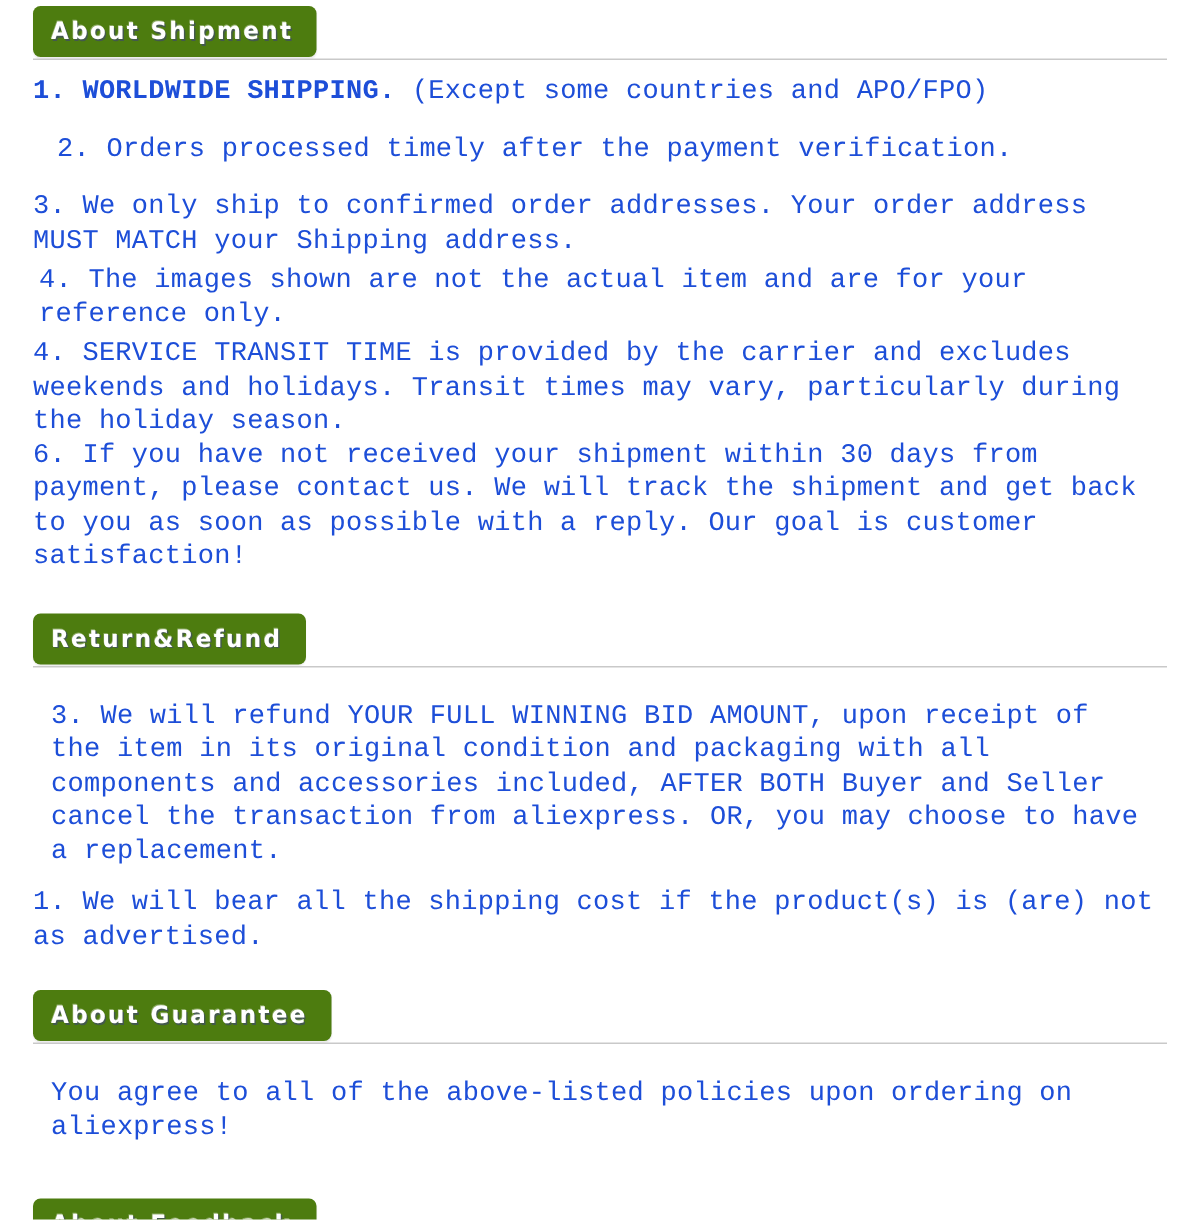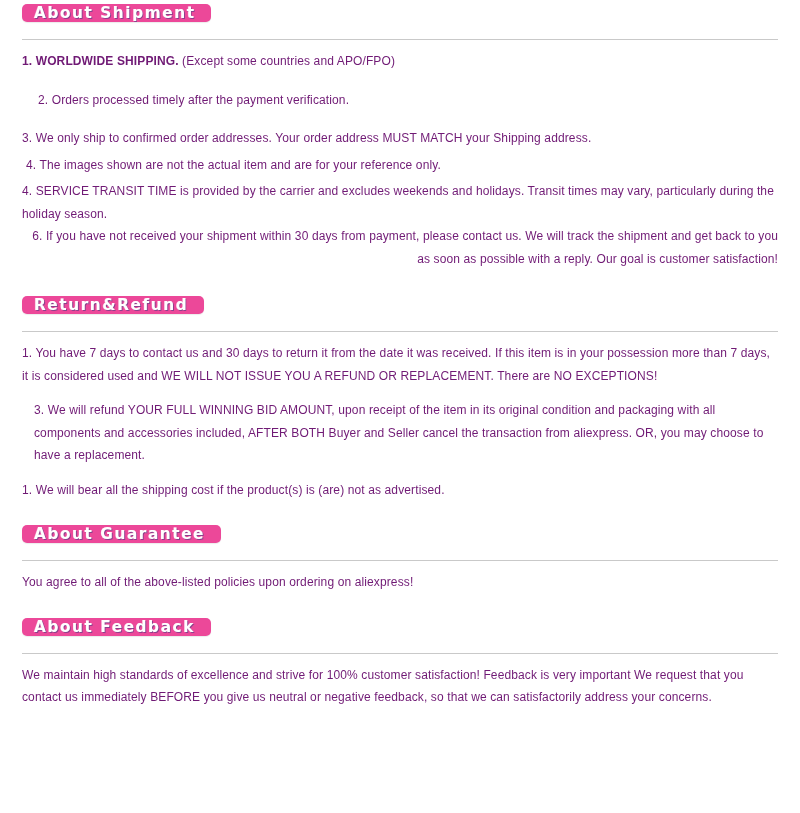--- a/index.html
+++ b/index.html
@@ -24,22 +24,22 @@
   }
   .section-head {
     position: relative;
     height: 44px;
   }
   
   .badge {
     position: absolute;
     left: 0;
     top: 4px;
-    height: 18px;
-    background: #ec4899;
+    height: 34px;
+    background: #4d7c0f;
     border-radius: 5px;
     padding: 0 9px 0 12px;
     display: flex;
     align-items: center;
     box-shadow: 0 1px 1px rgba(0,0,0,0.08);
   }
   .badge-text {
     color: #ffffff;
     font-family: "DejaVu Sans", sans-serif;
     font-weight: bold;
@@ -58,25 +58,26 @@
     left: 0;
     right: 0;
     bottom: 4px;
     height: 1px;
     background: #c9c9c9;
   }
   .body-text {
     padding-top: 6px;
   }
   .line {
-    font-size: 12px;
+    font-size: 18px;
     line-height: 22.5px;
-    color: #701a75;
+    color: #1d4ed8;
     letter-spacing: 0.01em;
     white-space: normal;
+    font-family: Liberation Mono, monospace;
   }
   .line b, .bold {
     font-weight: bold;
   }
   .gap-shipment { height: 22px; }
   .gap-return   { height: 20px; }
   .gap-guar     { height: 20px; }
 </style>
 </head>
 <body>
@@ -91,51 +92,50 @@
       <div class="rule"></div>
     </div>
     <div class="body-text">
       <p class="line" style="margin:0 0 0 0;">
         <b>1. WORLDWIDE SHIPPING.</b><span> (Except some countries and APO/FPO)</span>
       </p>
       <p class="line" style="margin:16px;">2. Orders processed timely after the payment verification.</p>
       <p class="line" style="margin:0;">3. We only ship to confirmed order addresses. Your order address MUST MATCH your Shipping address.</p>
       <p class="line" style="margin:4px;">4. The images shown are not the actual item and are for your reference only.</p>
       <p class="line" style="margin:0;">4. SERVICE TRANSIT TIME is provided by the carrier and excludes weekends and holidays. Transit times may vary, particularly during the holiday season.</p>
-      <p class="line" style="margin:0;text-align:right;">6. If you have not received your shipment within 30 days from payment, please contact us. We will track the shipment and get back to you as soon as possible with a reply. Our goal is customer satisfaction!</p>
+      <p class="line" style="margin:0;">6. If you have not received your shipment within 30 days from payment, please contact us. We will track the shipment and get back to you as soon as possible with a reply. Our goal is customer satisfaction!</p>
     </div>
   </div>
 
   <div class="gap-shipment"></div>
 
   <div class="section">
     <div class="section-head">
       <div class="badge">
         <span class="badge-text">Return&amp;Refund</span>
       </div>
       <div class="rule"></div>
     </div>
     <div class="body-text">
-      <p class="line" style="margin:0;">1. You have 7 days to contact us and 30 days to return it from the date it was received. If this item is in your possession more than 7 days, it is considered used and WE WILL NOT ISSUE YOU A REFUND OR REPLACEMENT. There are NO EXCEPTIONS!</p>
       <p class="line" style="margin:12px;">3. We will refund YOUR FULL WINNING BID AMOUNT, upon receipt of the item in its original condition and packaging with all components and accessories included, AFTER BOTH Buyer and Seller cancel the transaction from aliexpress. OR, you may choose to have a replacement.</p>
       <p class="line" style="margin:0;">1.  We will bear all the shipping cost if the product(s) is (are) not as advertised.</p>
     </div>
   </div>
 
   <div class="gap-return"></div>
 
   <div class="section">
     <div class="section-head">
       <div class="badge">
         <span class="badge-text">About Guarantee</span>
       </div>
       <div class="rule"></div>
     </div>
     <div class="body-text">
-      <p class="line" style="margin:0;">You agree to all of the above-listed policies upon ordering on aliexpress!</p>
+      <p class="line" style="margin:12px;">You agree to all of the above-listed policies upon ordering on aliexpress!</p>
     </div>
   </div>
 
   <div class="gap-guar"></div>
 
   <div class="section">
     <div class="section-head">
       <div class="badge">
         <span class="badge-text">About Feedback</span>
       </div>

